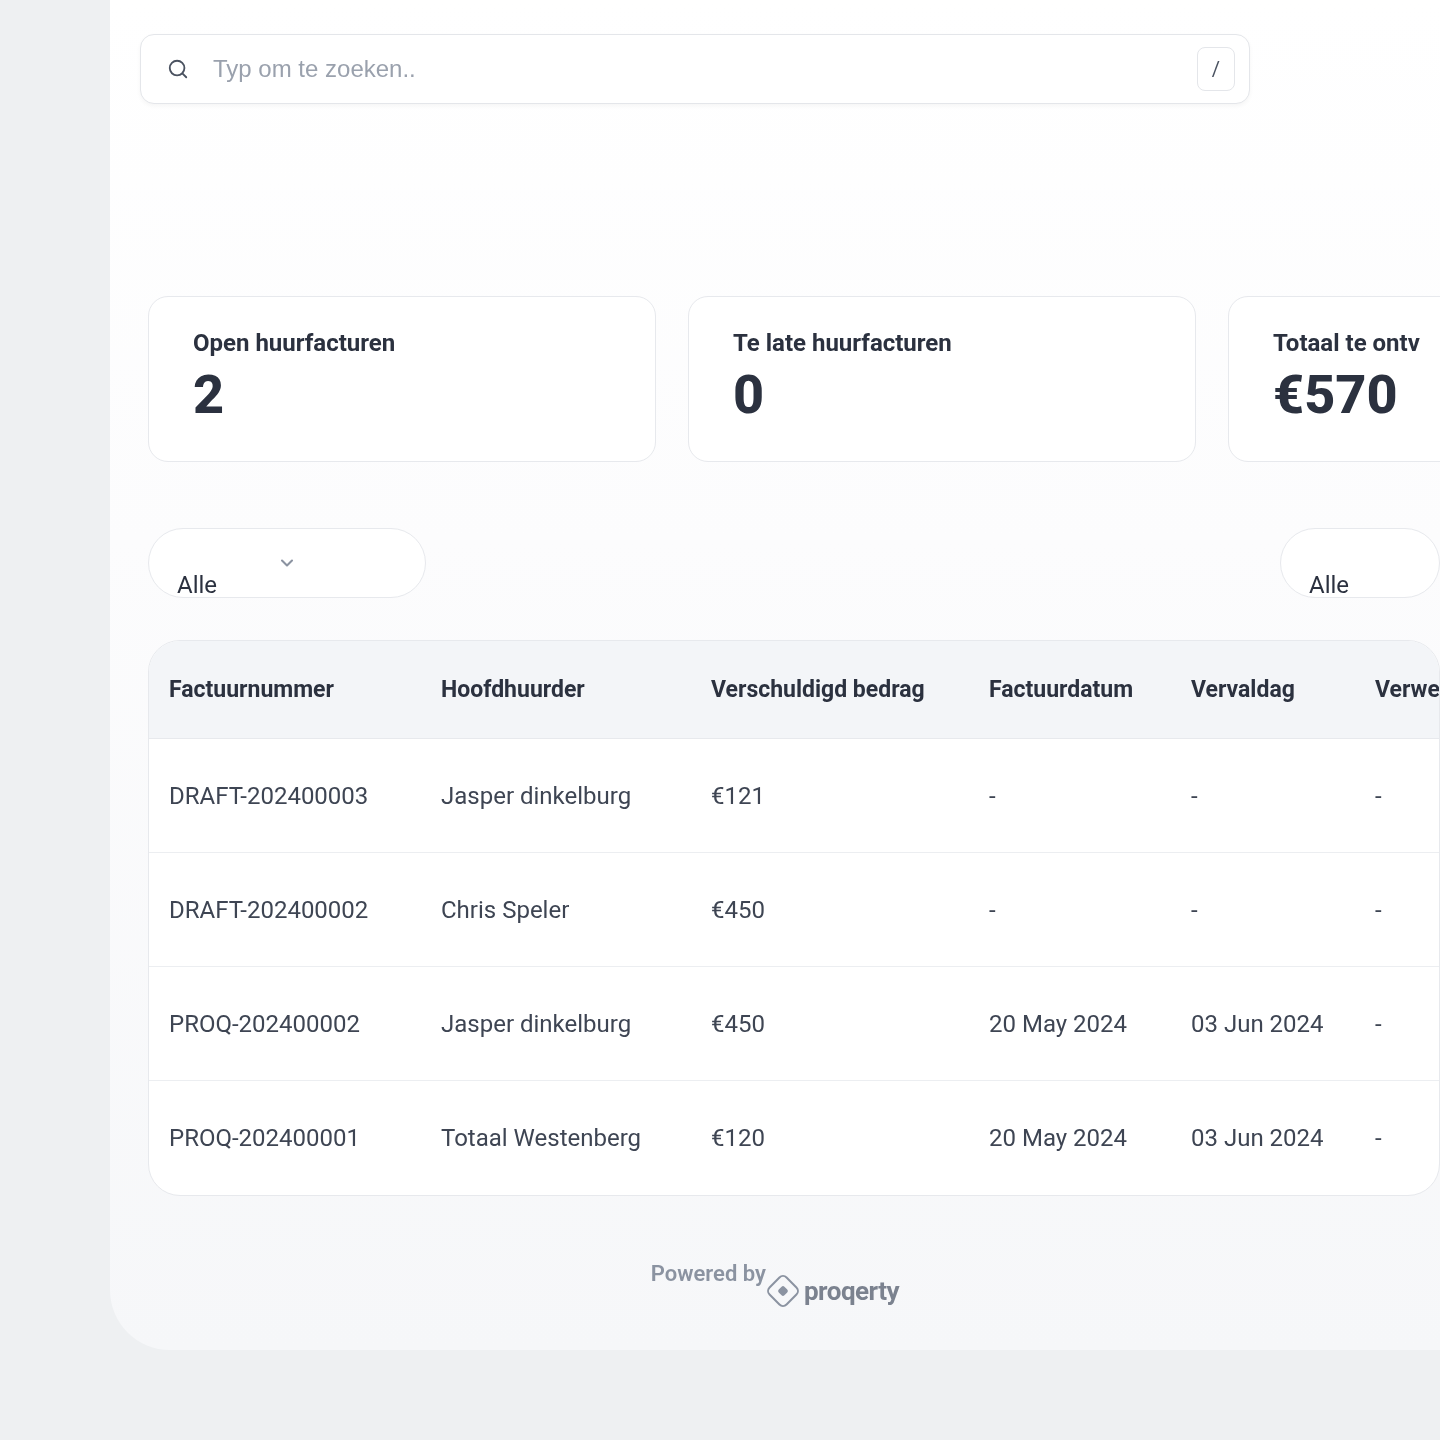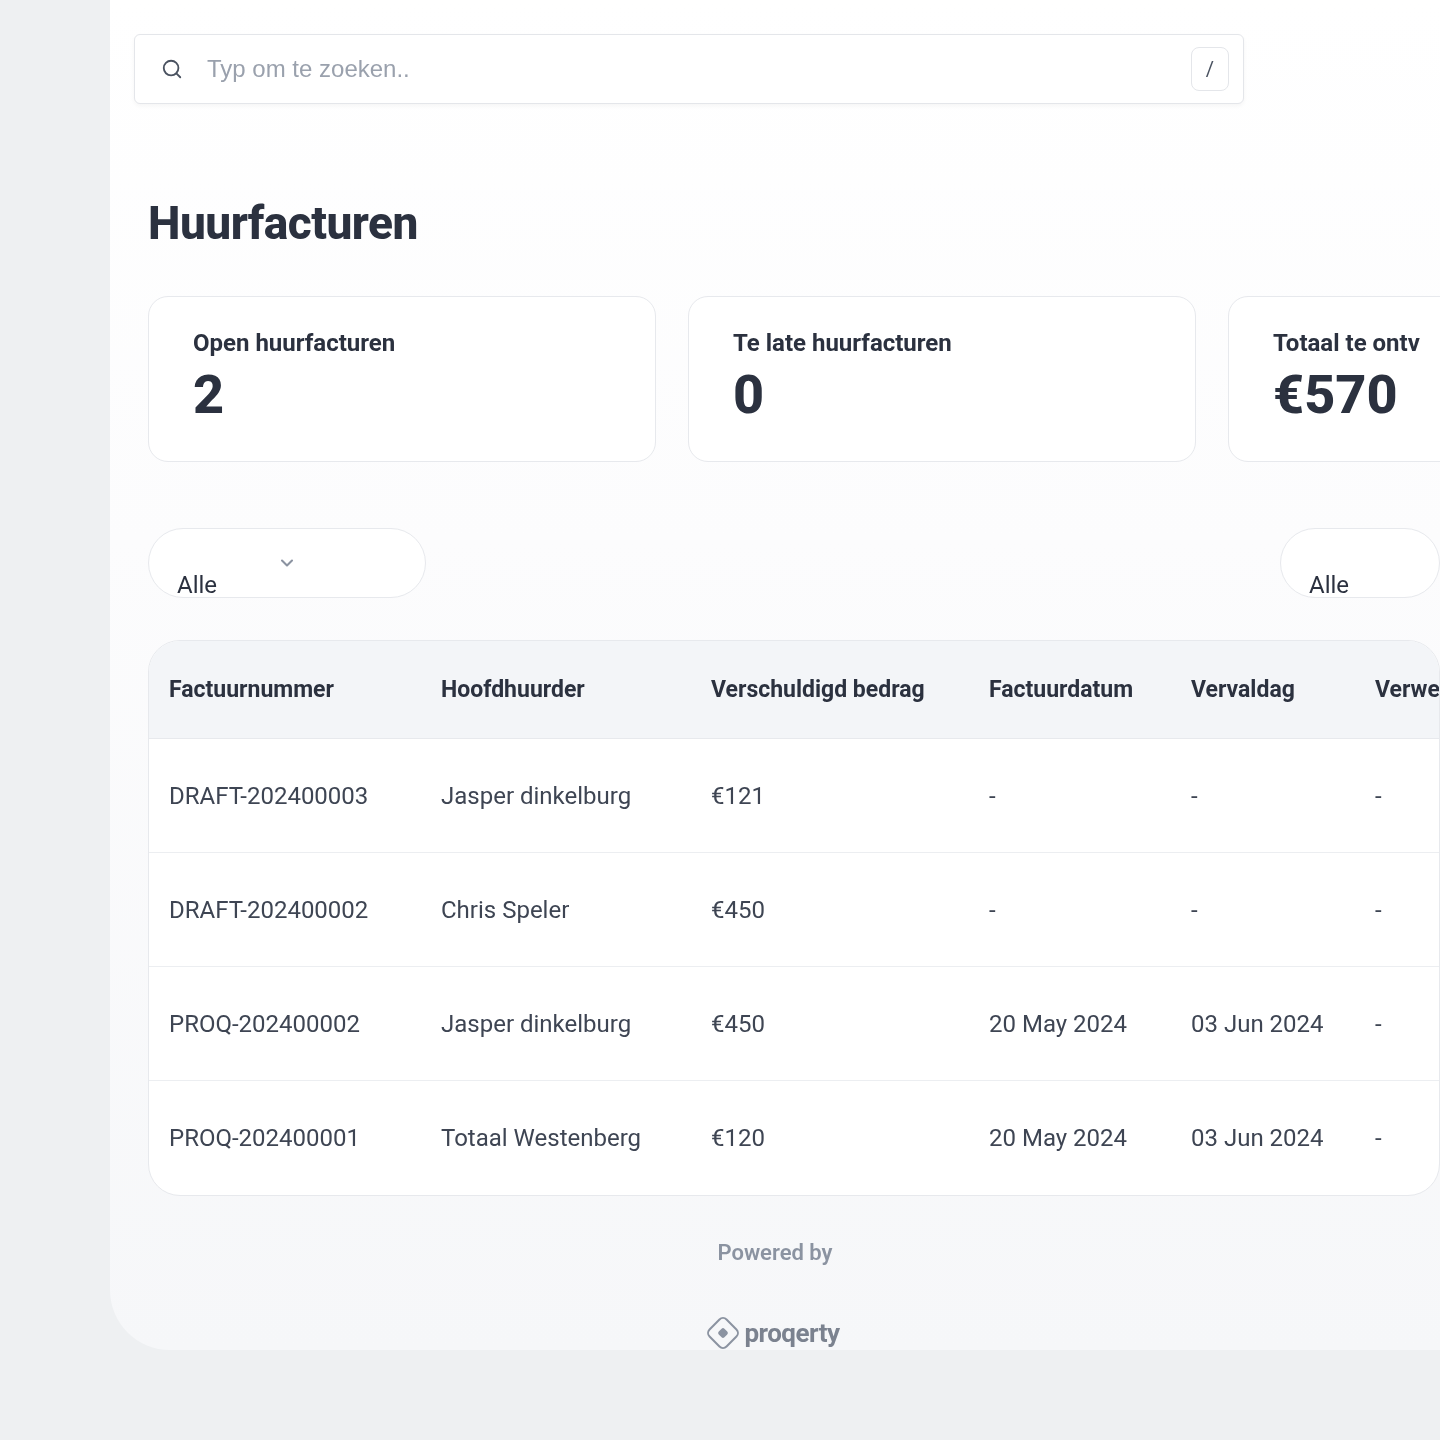--- a/index.html
+++ b/index.html
@@ -14,27 +14,27 @@
     left: 110px;
     top: 0;
     width: 1330px;
     height: 1350px;
     background: linear-gradient(to bottom, #ffffff 0%, #fcfcfd 40%, #f6f7f9 100%);
     border-bottom-left-radius: 60px;
   }
   
   .searchbar {
     position: absolute;
-    left: 24px;
+    left: 30px;
     top: 34px;
     width: 1110px;
     height: 70px;
     background: #fff;
     border: 1px solid #e4e6ea;
-    border-radius: 6px;
+    border-radius: 14px;
     display: flex;
     align-items: center;
     padding: 0 14px 0 26px;
     box-shadow: 0 2px 4px rgba(0,0,0,0.04);
   }
   .searchbar .search-icon {
     width: 22px; height: 22px;
     color: #4a5260;
     flex-shrink: 0;
   }
@@ -165,25 +165,24 @@
   .td { white-space: nowrap; }
   
   .footer {
     position: absolute;
     left: 0;
     top: 1240px;
     width: 100%;
     display: flex;
     justify-content: center;
     align-items: center;
-    gap: 17px;
+    gap: 4px;
     font-size: 22px;
     color: #8b93a1;
     font-weight: 600;
-    flex-direction: column;
   }
   .brand {
     display: flex;
     align-items: center;
     gap: 8px;
     margin-top: 36px;
   }
   .brand .logo {
     width: 26px; height: 26px;
     border: 2.5px solid #8b93a1;
@@ -216,21 +215,20 @@
     <span class="search-icon">
       <svg viewBox="0 0 24 24" fill="none" stroke="currentColor" stroke-width="2" stroke-linecap="round" stroke-linejoin="round">
           <circle cx="11" cy="11" r="8"></circle>
           <line x1="21" y1="21" x2="17" y2="17"></line>
         </svg>
     </span>
     <input type="text" placeholder="Typ om te zoeken.." style="">
     <div class="slash-key">/</div>
   </div>
 
-  <h1 class="page-title">Huurfacturen</h1>
 
   <div class="cards">
     <div class="card">
       <div class="label">Open huurfacturen</div>
       <div class="value">2</div>
     </div>
     <div class="card">
       <div class="label">Te late huurfacturen</div>
       <div class="value">0</div>
     </div>

